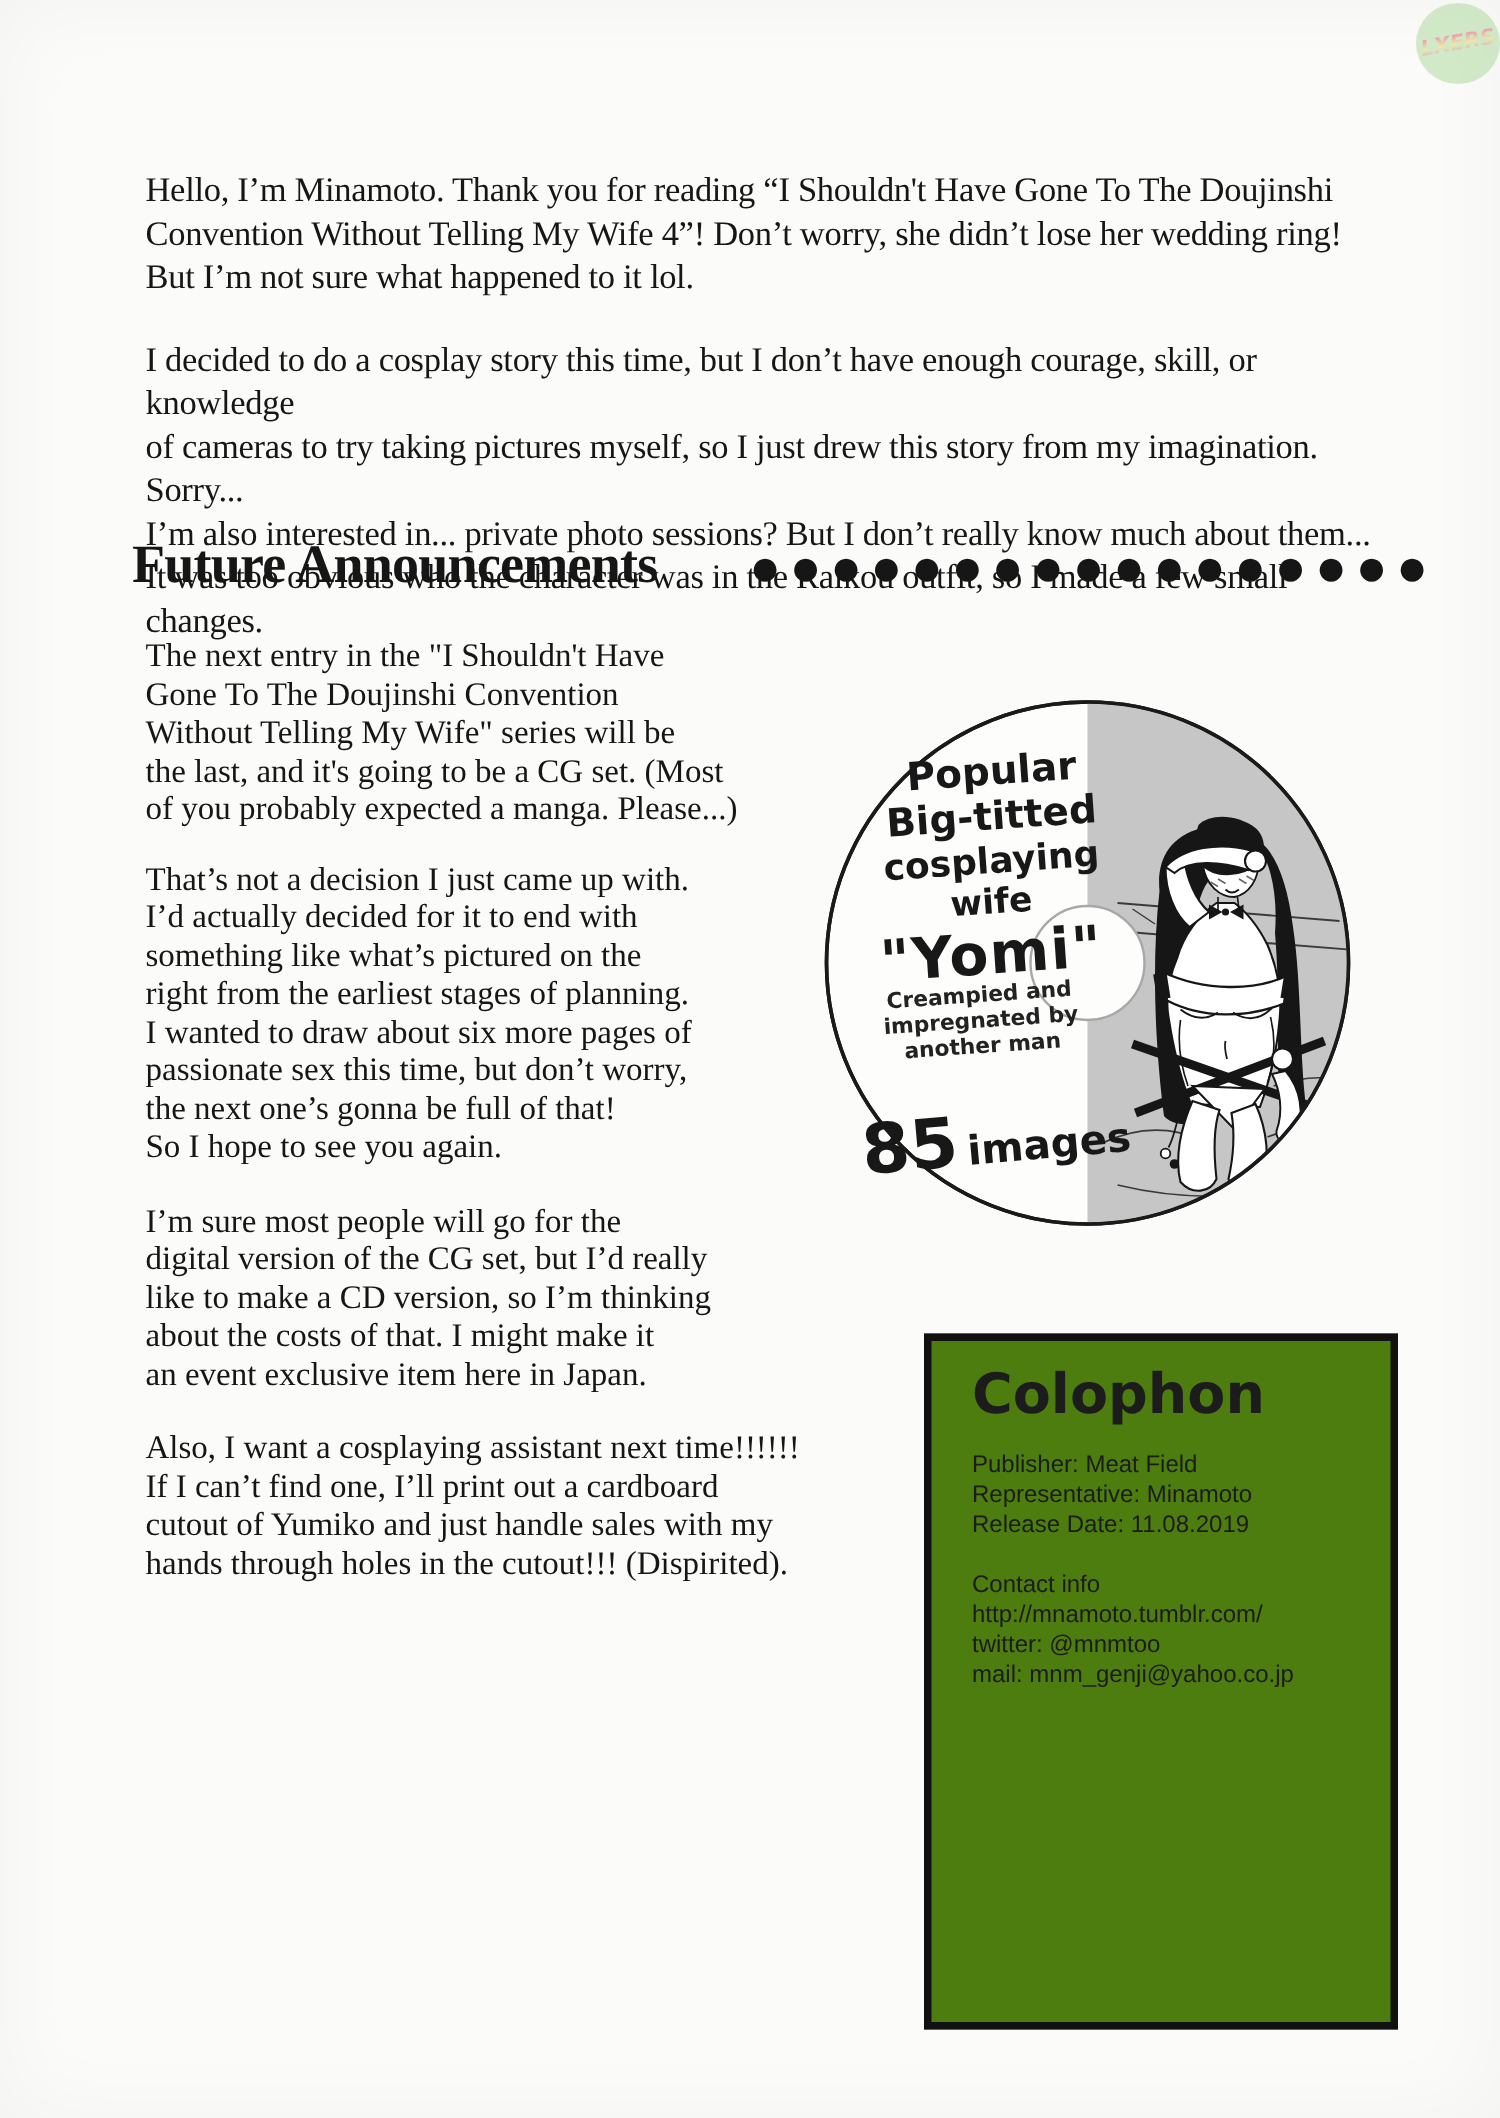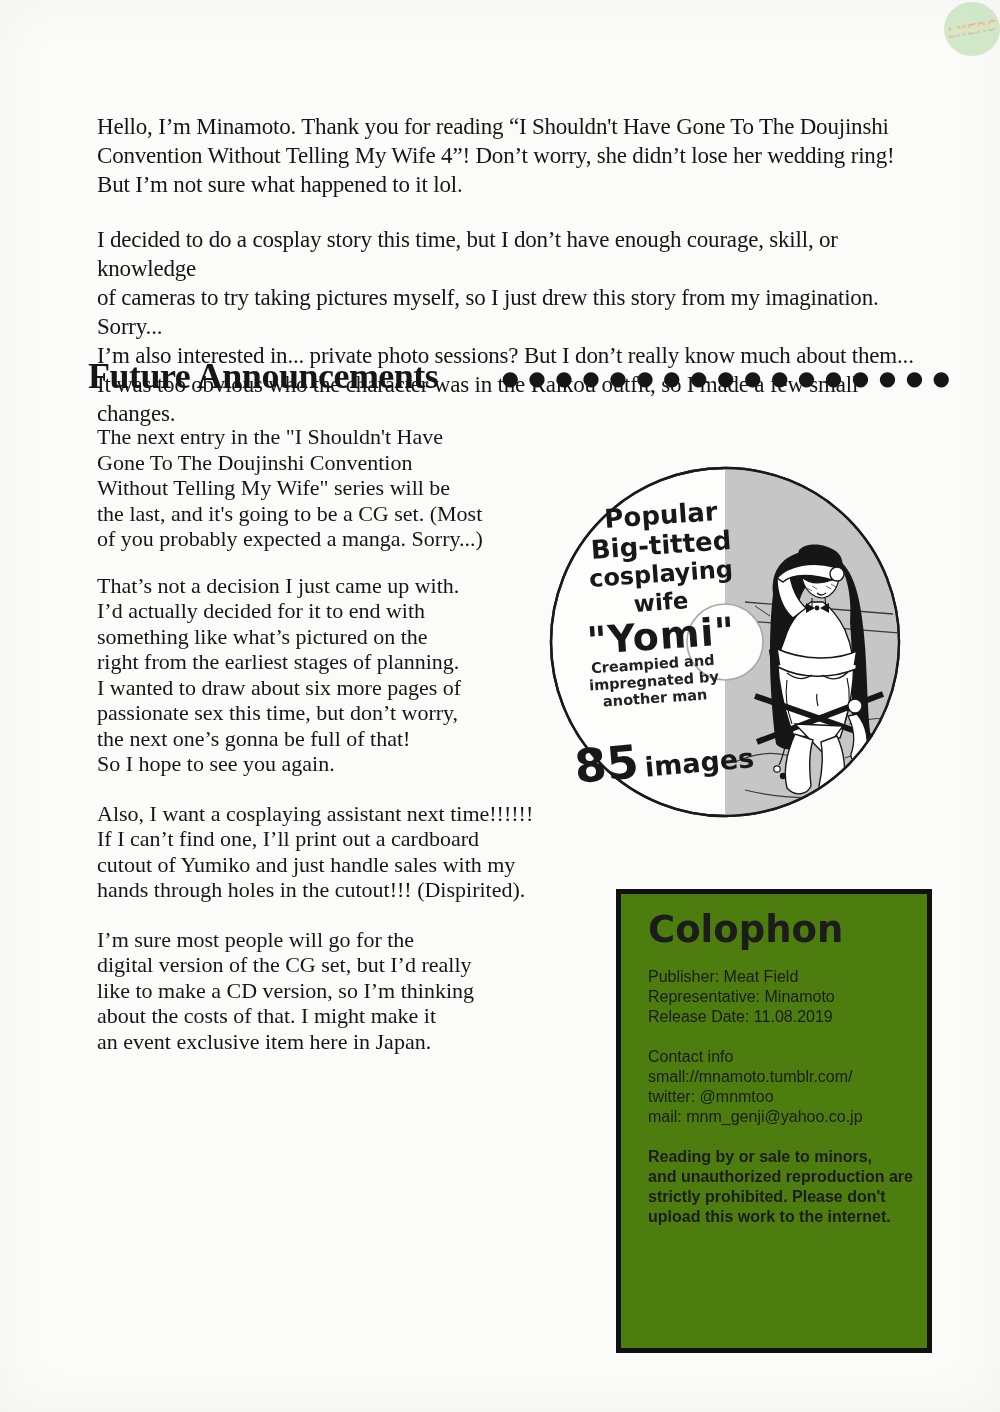--- a/index.html
+++ b/index.html
@@ -134,38 +134,38 @@
   <div class="heading-row">
     <h1>Future Announcements</h1>
     <span class="dots">●●●●●●●●●●●●●●●●●●●●●●</span>
   </div>
 
   <div class="left-col">
     <p>The next entry in the "I Shouldn't Have
 Gone To The Doujinshi Convention
 Without Telling My Wife" series will be
 the last, and it's going to be a CG set. (Most
-of you probably expected a manga. Sorry...)</p>
+of you probably expected a manga. Please...)</p>
     <p>That’s not a decision I just came up with.
 I’d actually decided for it to end with
 something like what’s pictured on the
 right from the earliest stages of planning.
 I wanted to draw about six more pages of
 passionate sex this time, but don’t worry,
 the next one’s gonna be full of that!
 So I hope to see you again.</p>
-    <p>Also, I want a cosplaying assistant next time!!!!!!
-If I can’t find one, I’ll print out a cardboard
-cutout of Yumiko and just handle sales with my
-hands through holes in the cutout!!! (Dispirited).</p>
     <p>I’m sure most people will go for the
 digital version of the CG set, but I’d really
 like to make a CD version, so I’m thinking
 about the costs of that. I might make it
 an event exclusive item here in Japan.</p>
+    <p>Also, I want a cosplaying assistant next time!!!!!!
+If I can’t find one, I’ll print out a cardboard
+cutout of Yumiko and just handle sales with my
+hands through holes in the cutout!!! (Dispirited).</p>
   </div>
 
   <div class="cd">
     <svg width="352" height="352" viewBox="0 0 352 352">
       <defs>
         <clipPath id="discClip">
             <circle cx="176" cy="176" r="173"></circle>
           </clipPath>
       </defs>
       <circle cx="176" cy="176" r="174" fill="#fdfdfc" stroke="#1a1a1a" stroke-width="2.4"></circle>
@@ -245,22 +245,18 @@
       <span class="num">85</span><span class="lbl">images</span>
     </div>
   </div>
 
   <div class="colophon">
     <h2>Colophon</h2>
     <p class="blk">Publisher: Meat Field
 Representative: Minamoto
 Release Date: 11.08.2019</p>
     <p class="blk">Contact info
-small://mnamoto.tumblr.com/
+http://mnamoto.tumblr.com/
 twitter: @mnmtoo
 mail: mnm_genji@yahoo.co.jp</p>
-    <p class="blk warning">Reading by or sale to minors,
-and unauthorized reproduction are
-strictly prohibited. Please don't
-upload this work to the internet.</p>
   </div>
 
 </div>
 
 </body></html>

